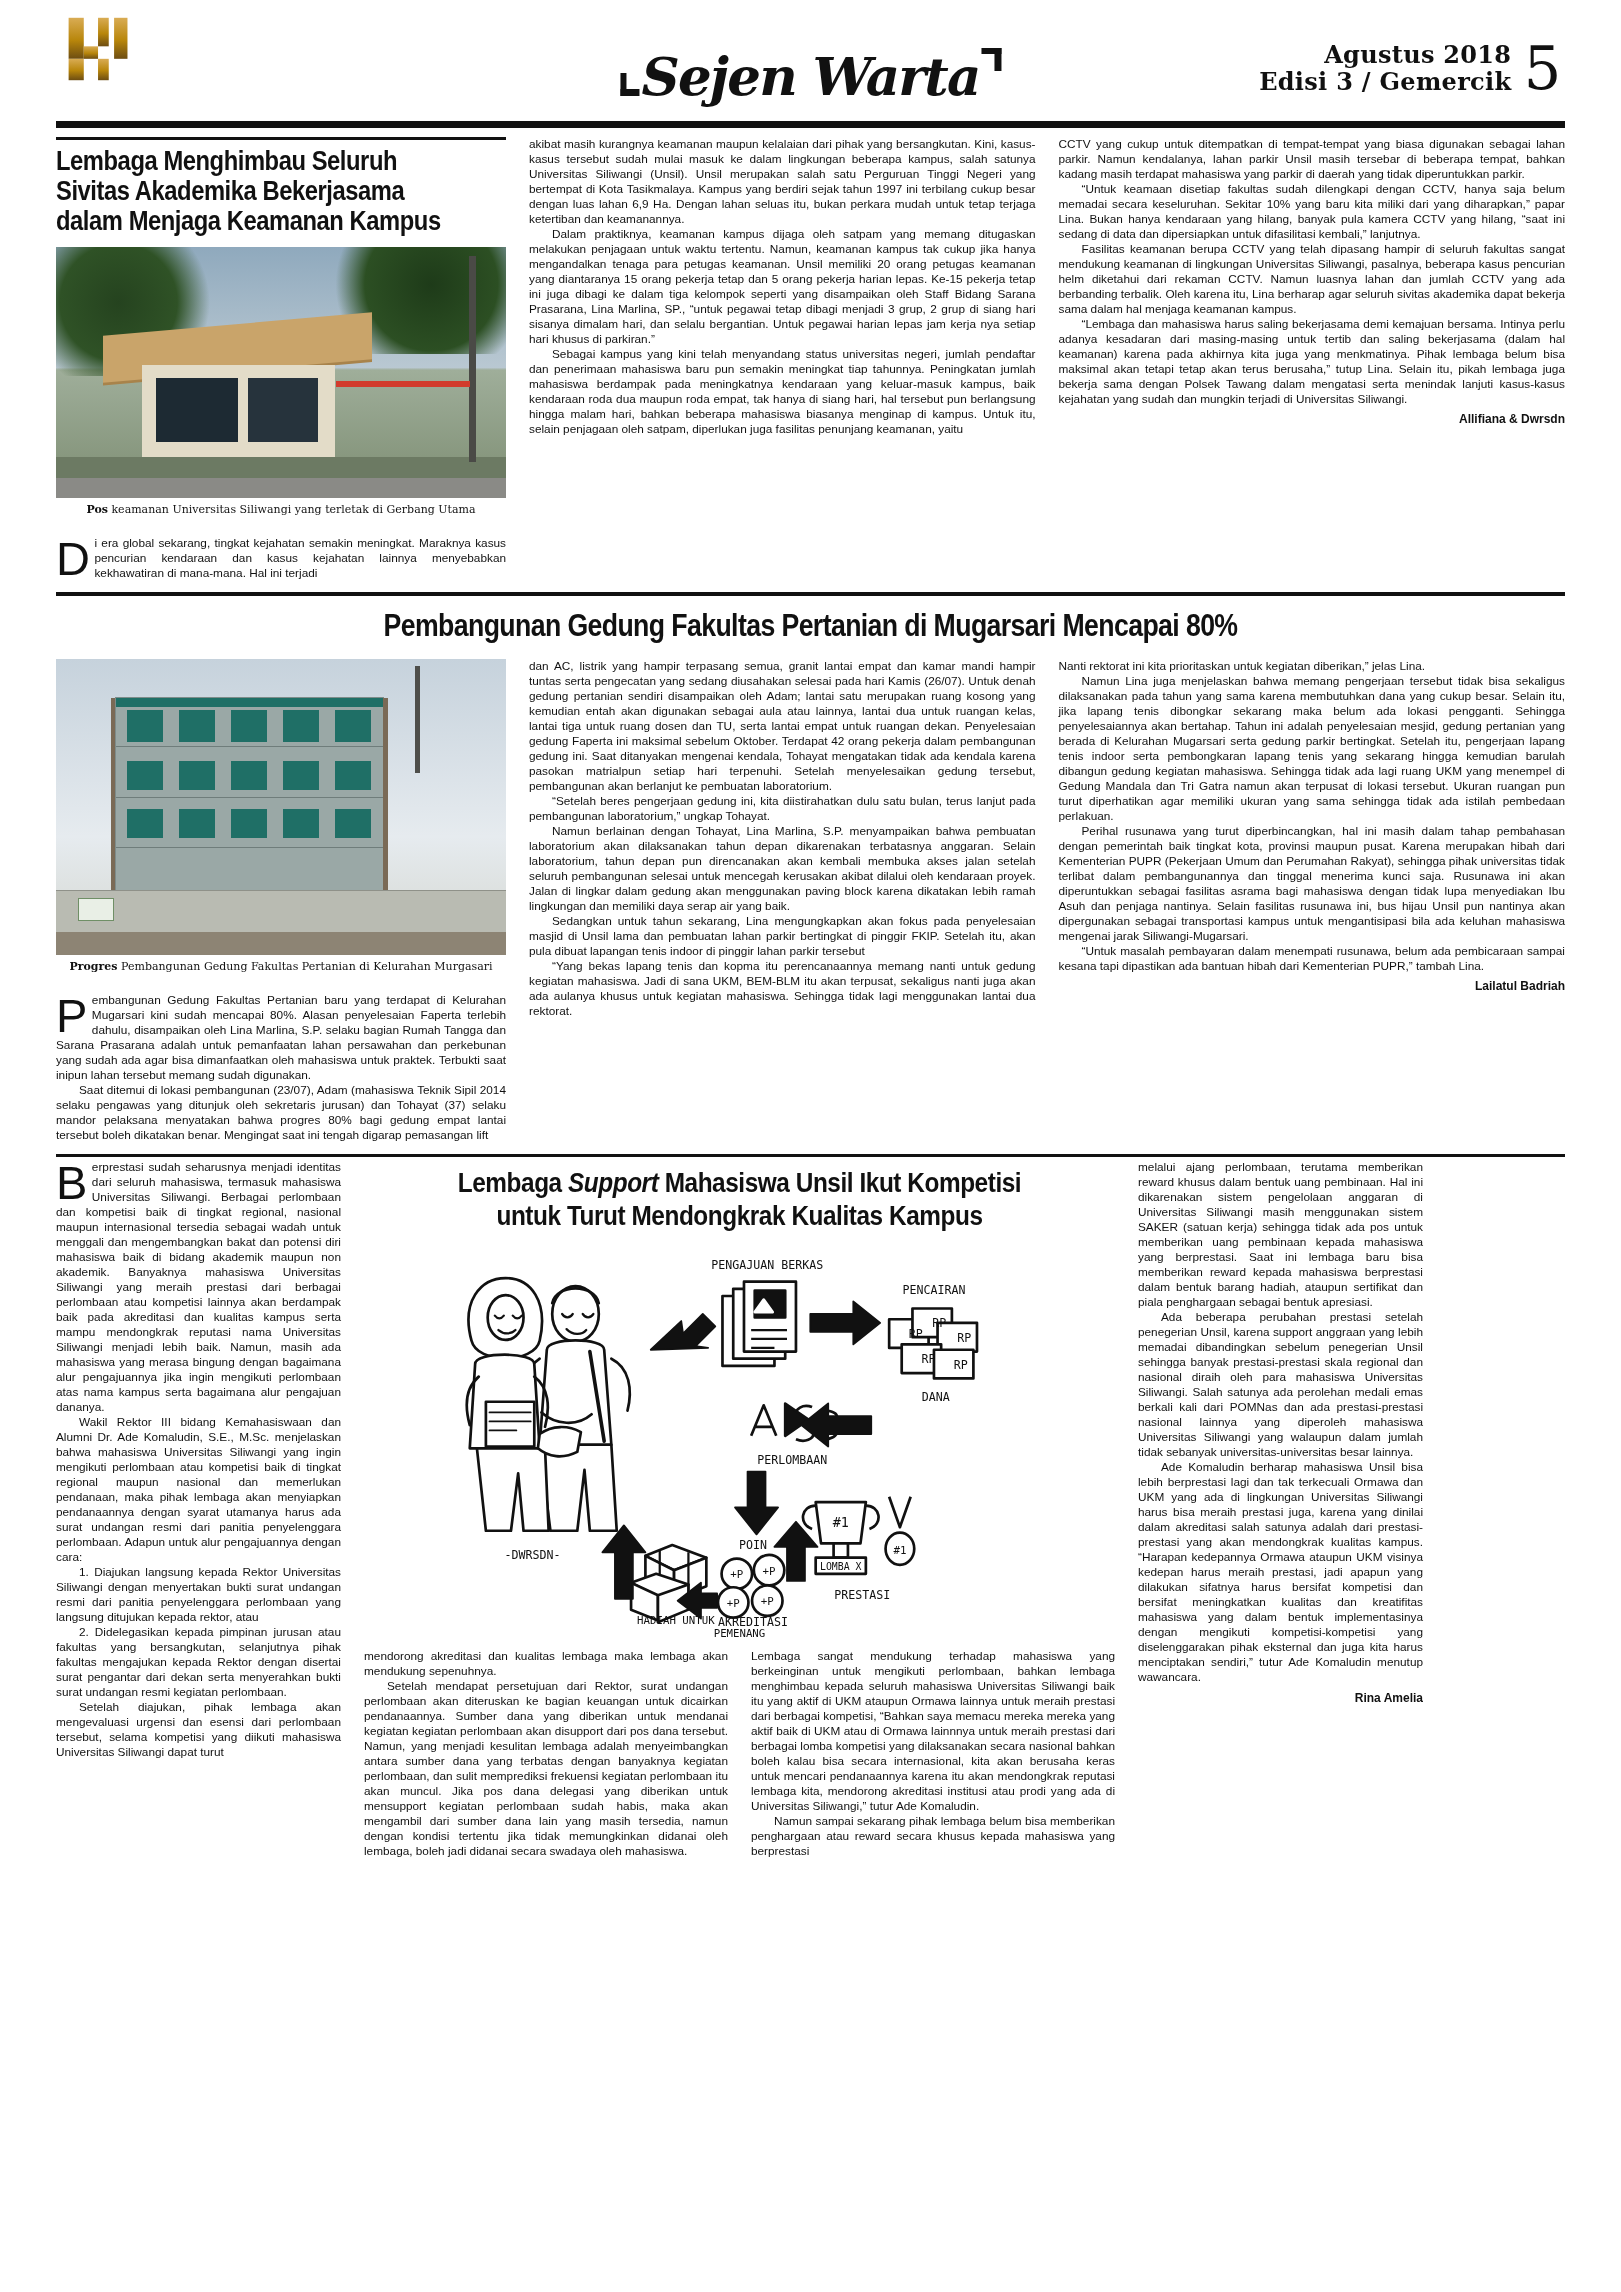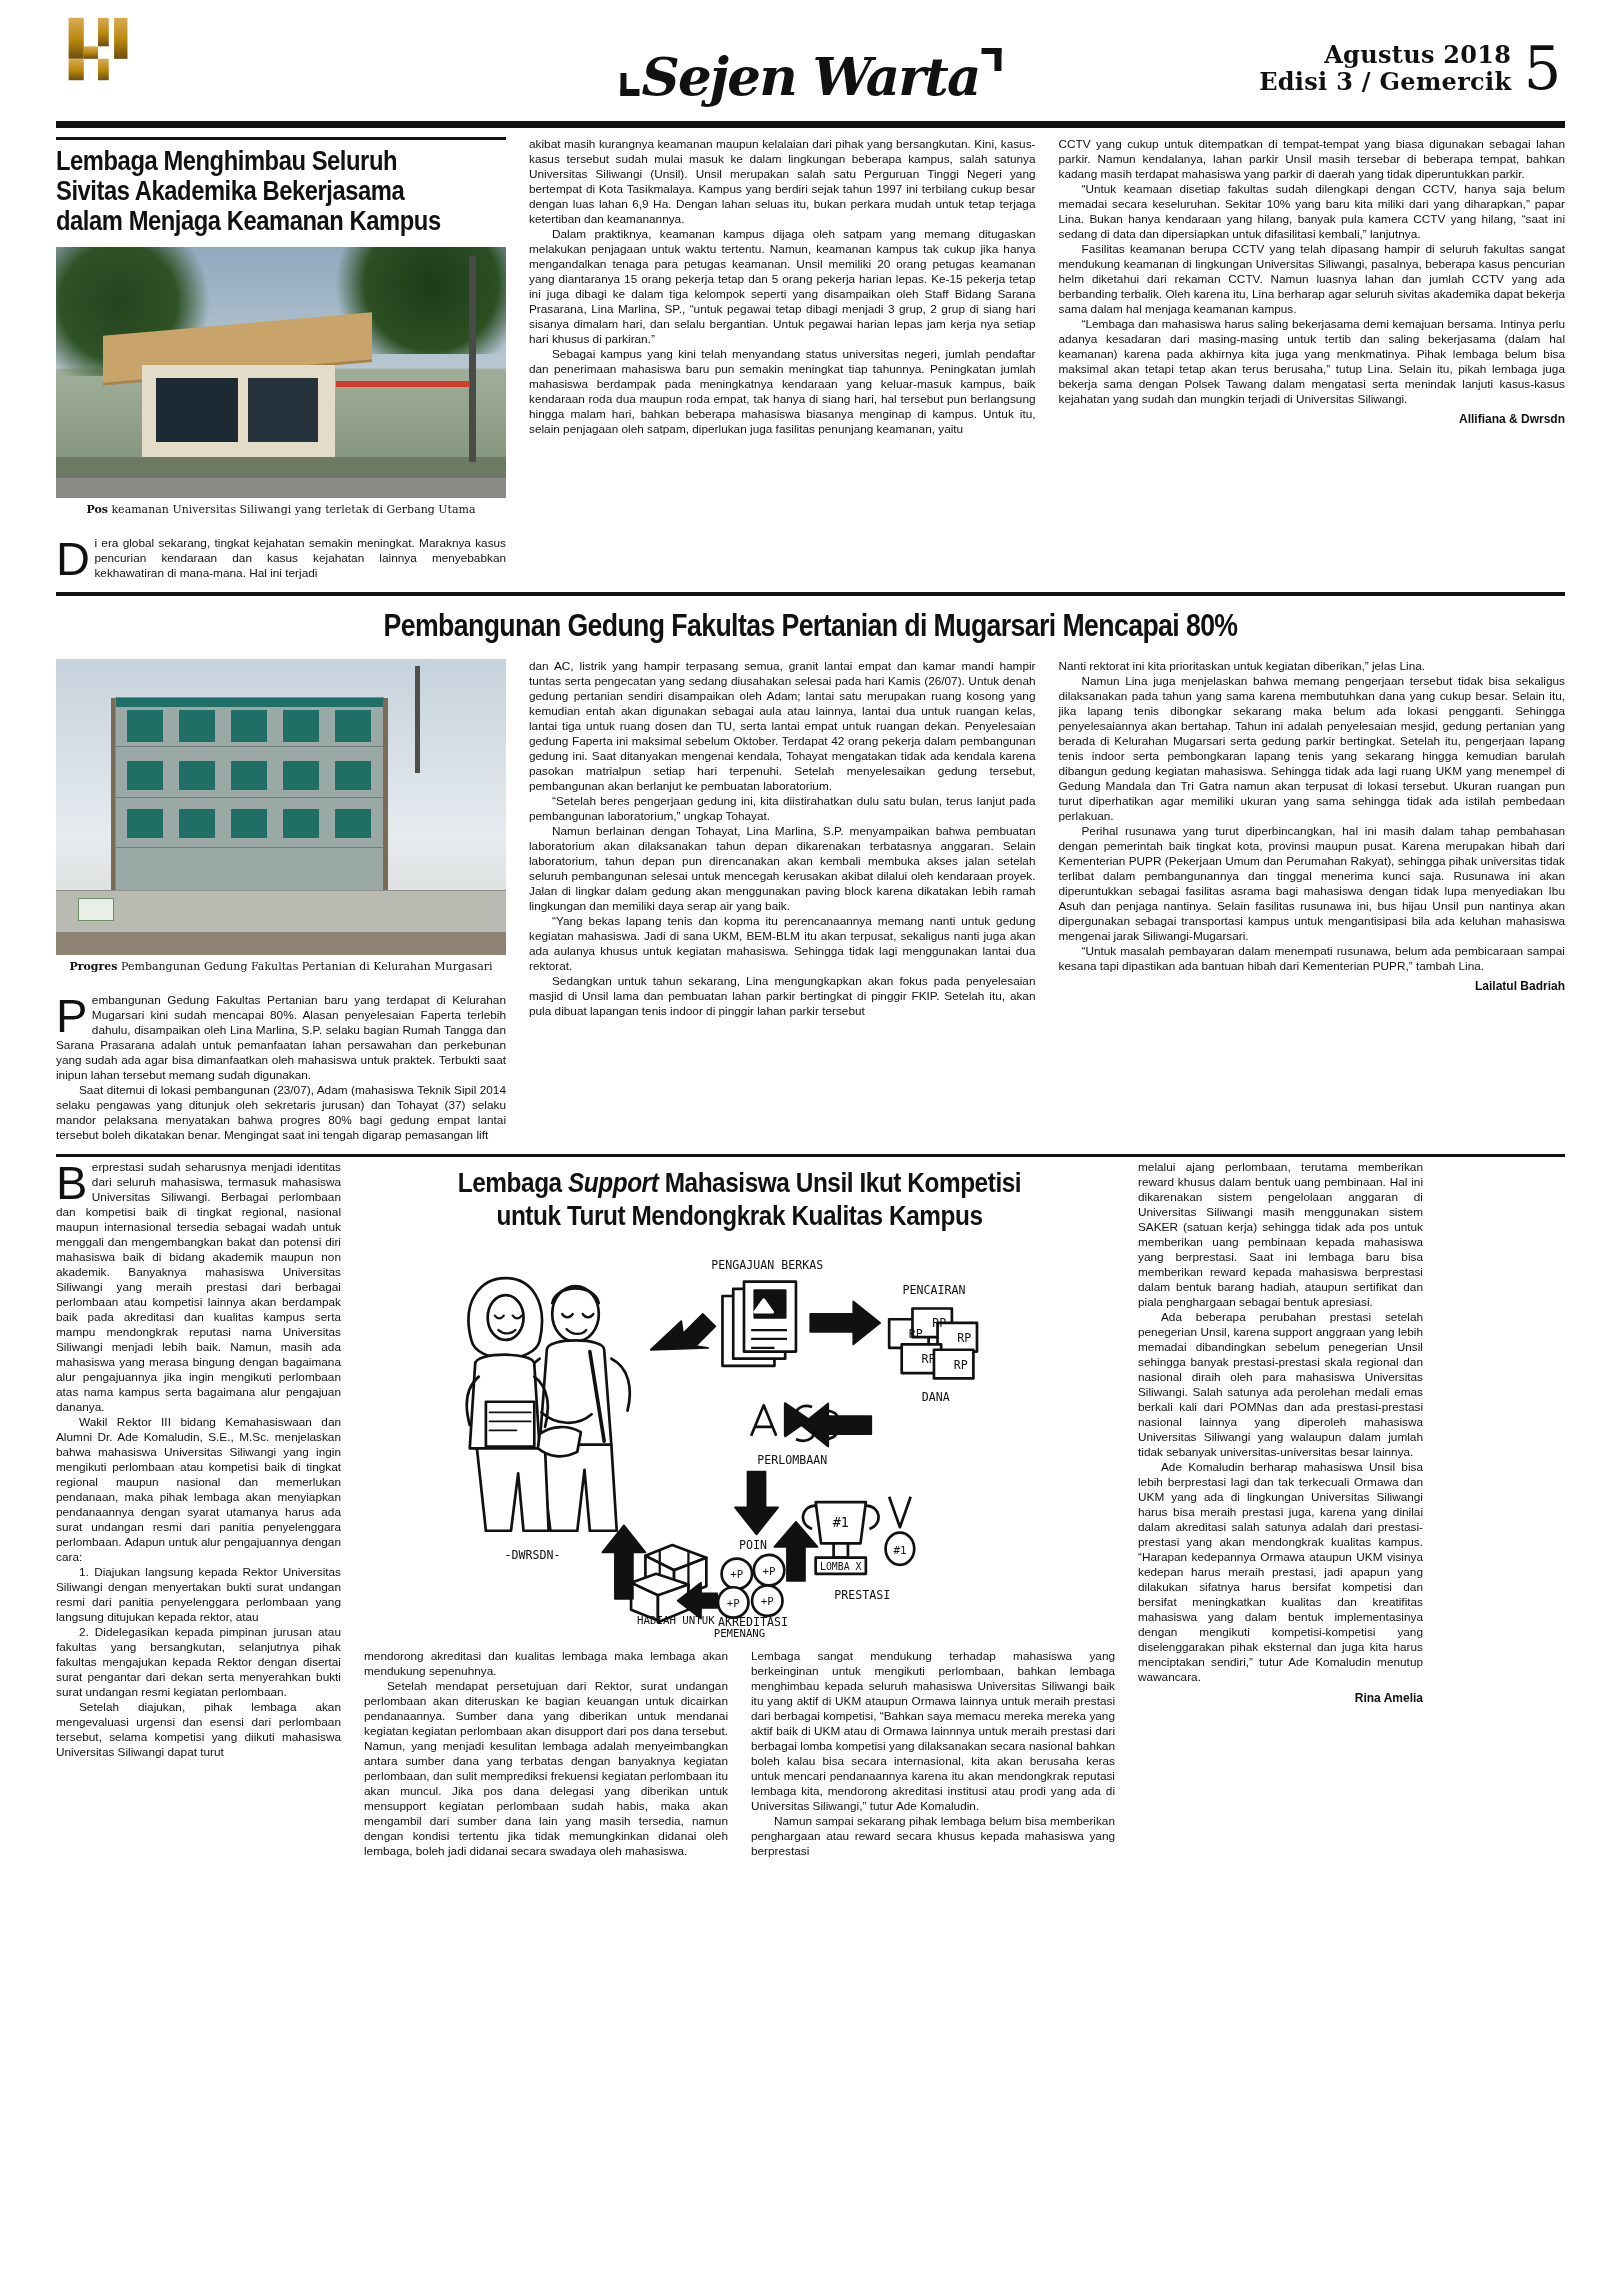--- a/index.html
+++ b/index.html
@@ -252,22 +252,22 @@
         </div>
 
         <p class="body dropcap" style="margin-top:19.7px;">Pembangunan Gedung Fakultas Pertanian baru yang terdapat di Kelurahan Mugarsari kini sudah mencapai 80%. Alasan penyelesaian Faperta terlebih dahulu, disampaikan oleh Lina Marlina, S.P. selaku bagian Rumah Tangga dan Sarana Prasarana adalah untuk pemanfaatan lahan persawahan dan perkebunan yang sudah ada agar bisa dimanfaatkan oleh mahasiswa untuk praktek. Terbukti saat inipun lahan tersebut memang sudah digunakan.</p>
         <p class="body">Saat ditemui di lokasi pembangunan (23/07), Adam (mahasiswa Teknik Sipil 2014 selaku pengawas yang ditunjuk oleh sekretaris jurusan) dan Tohayat (37) selaku mandor pelaksana menyatakan bahwa progres 80% bagi gedung empat lantai tersebut boleh dikatakan benar. Mengingat saat ini tengah digarap pemasangan lift</p>
       </div>
 
       <div class="col">
         <p class="body">dan AC, listrik yang hampir terpasang semua, granit lantai empat dan kamar mandi hampir tuntas serta pengecatan yang sedang diusahakan selesai pada hari Kamis (26/07). Untuk denah gedung pertanian sendiri disampaikan oleh Adam; lantai satu merupakan ruang kosong yang kemudian entah akan digunakan sebagai aula atau lainnya, lantai dua untuk ruangan kelas, lantai tiga untuk ruang dosen dan TU, serta lantai empat untuk ruangan dekan. Penyelesaian gedung Faperta ini maksimal sebelum Oktober. Terdapat 42 orang pekerja dalam pembangunan gedung ini. Saat ditanyakan mengenai kendala, Tohayat mengatakan tidak ada kendala karena pasokan matrialpun setiap hari terpenuhi. Setelah menyelesaikan gedung tersebut, pembangunan akan berlanjut ke pembuatan laboratorium.</p>
         <p class="body">“Setelah beres pengerjaan gedung ini, kita diistirahatkan dulu satu bulan, terus lanjut pada pembangunan laboratorium,” ungkap Tohayat.</p>
         <p class="body">Namun berlainan dengan Tohayat, Lina Marlina, S.P. menyampaikan bahwa pembuatan laboratorium akan dilaksanakan tahun depan dikarenakan terbatasnya anggaran. Selain laboratorium, tahun depan pun direncanakan akan kembali membuka akses jalan setelah seluruh pembangunan selesai untuk mencegah kerusakan akibat dilalui oleh kendaraan proyek. Jalan di lingkar dalam gedung akan menggunakan paving block karena dikatakan lebih ramah lingkungan dan memiliki daya serap air yang baik.</p>
+        <p class="body">Sedangkan untuk tahun sekarang, Lina mengungkapkan akan fokus pada penyelesaian masjid di Unsil lama dan pembuatan lahan parkir bertingkat di pinggir FKIP. Setelah itu, akan pula dibuat lapangan tenis indoor di pinggir lahan parkir tersebut</p>
         <p class="body">“Yang bekas lapang tenis dan kopma itu perencanaannya memang nanti untuk gedung kegiatan mahasiswa. Jadi di sana UKM, BEM-BLM itu akan terpusat, sekaligus nanti juga akan ada aulanya khusus untuk kegiatan mahasiswa. Sehingga tidak lagi menggunakan lantai dua rektorat.</p>
-        <p class="body">Sedangkan untuk tahun sekarang, Lina mengungkapkan akan fokus pada penyelesaian masjid di Unsil lama dan pembuatan lahan parkir bertingkat di pinggir FKIP. Setelah itu, akan pula dibuat lapangan tenis indoor di pinggir lahan parkir tersebut</p>
       </div>
 
       <div class="col">
         <p class="body">Nanti rektorat ini kita prioritaskan untuk kegiatan diberikan,” jelas Lina.</p>
         <p class="body">Namun Lina juga menjelaskan bahwa memang pengerjaan tersebut tidak bisa sekaligus dilaksanakan pada tahun yang sama karena membutuhkan dana yang cukup besar. Selain itu, jika lapang tenis dibongkar sekarang maka belum ada lokasi pengganti. Sehingga penyelesaiannya akan bertahap. Tahun ini adalah penyelesaian mesjid, gedung pertanian yang berada di Kelurahan Mugarsari serta gedung parkir bertingkat. Setelah itu, pengerjaan lapang tenis indoor serta pembongkaran lapang tenis yang sekarang hingga kemudian barulah dibangun gedung kegiatan mahasiswa. Sehingga tidak ada lagi ruang UKM yang menempel di Gedung Mandala dan Tri Gatra namun akan terpusat di lokasi tersebut. Ukuran ruangan pun turut diperhatikan agar memiliki ukuran yang sama sehingga tidak ada istilah pembedaan perlakuan.</p>
         <p class="body">Perihal rusunawa yang turut diperbincangkan, hal ini masih dalam tahap pembahasan dengan pemerintah baik tingkat kota, provinsi maupun pusat. Karena merupakan hibah dari Kementerian PUPR (Pekerjaan Umum dan Perumahan Rakyat), sehingga pihak universitas tidak terlibat dalam pembangunannya dan tinggal menerima kunci saja. Rusunawa ini akan diperuntukkan sebagai fasilitas asrama bagi mahasiswa dengan tidak lupa menyediakan Ibu Asuh dan penjaga nantinya. Selain fasilitas rusunawa ini, bus hijau Unsil pun nantinya akan dipergunakan sebagai transportasi kampus untuk mengantisipasi bila ada keluhan mahasiswa mengenai jarak Siliwangi-Mugarsari.</p>
         <p class="body">“Untuk masalah pembayaran dalam menempati rusunawa, belum ada pembicaraan sampai kesana tapi dipastikan ada bantuan hibah dari Kementerian PUPR,” tambah Lina.</p>
         <div class="byline">Lailatul Badriah</div>
       </div>
     </div>

